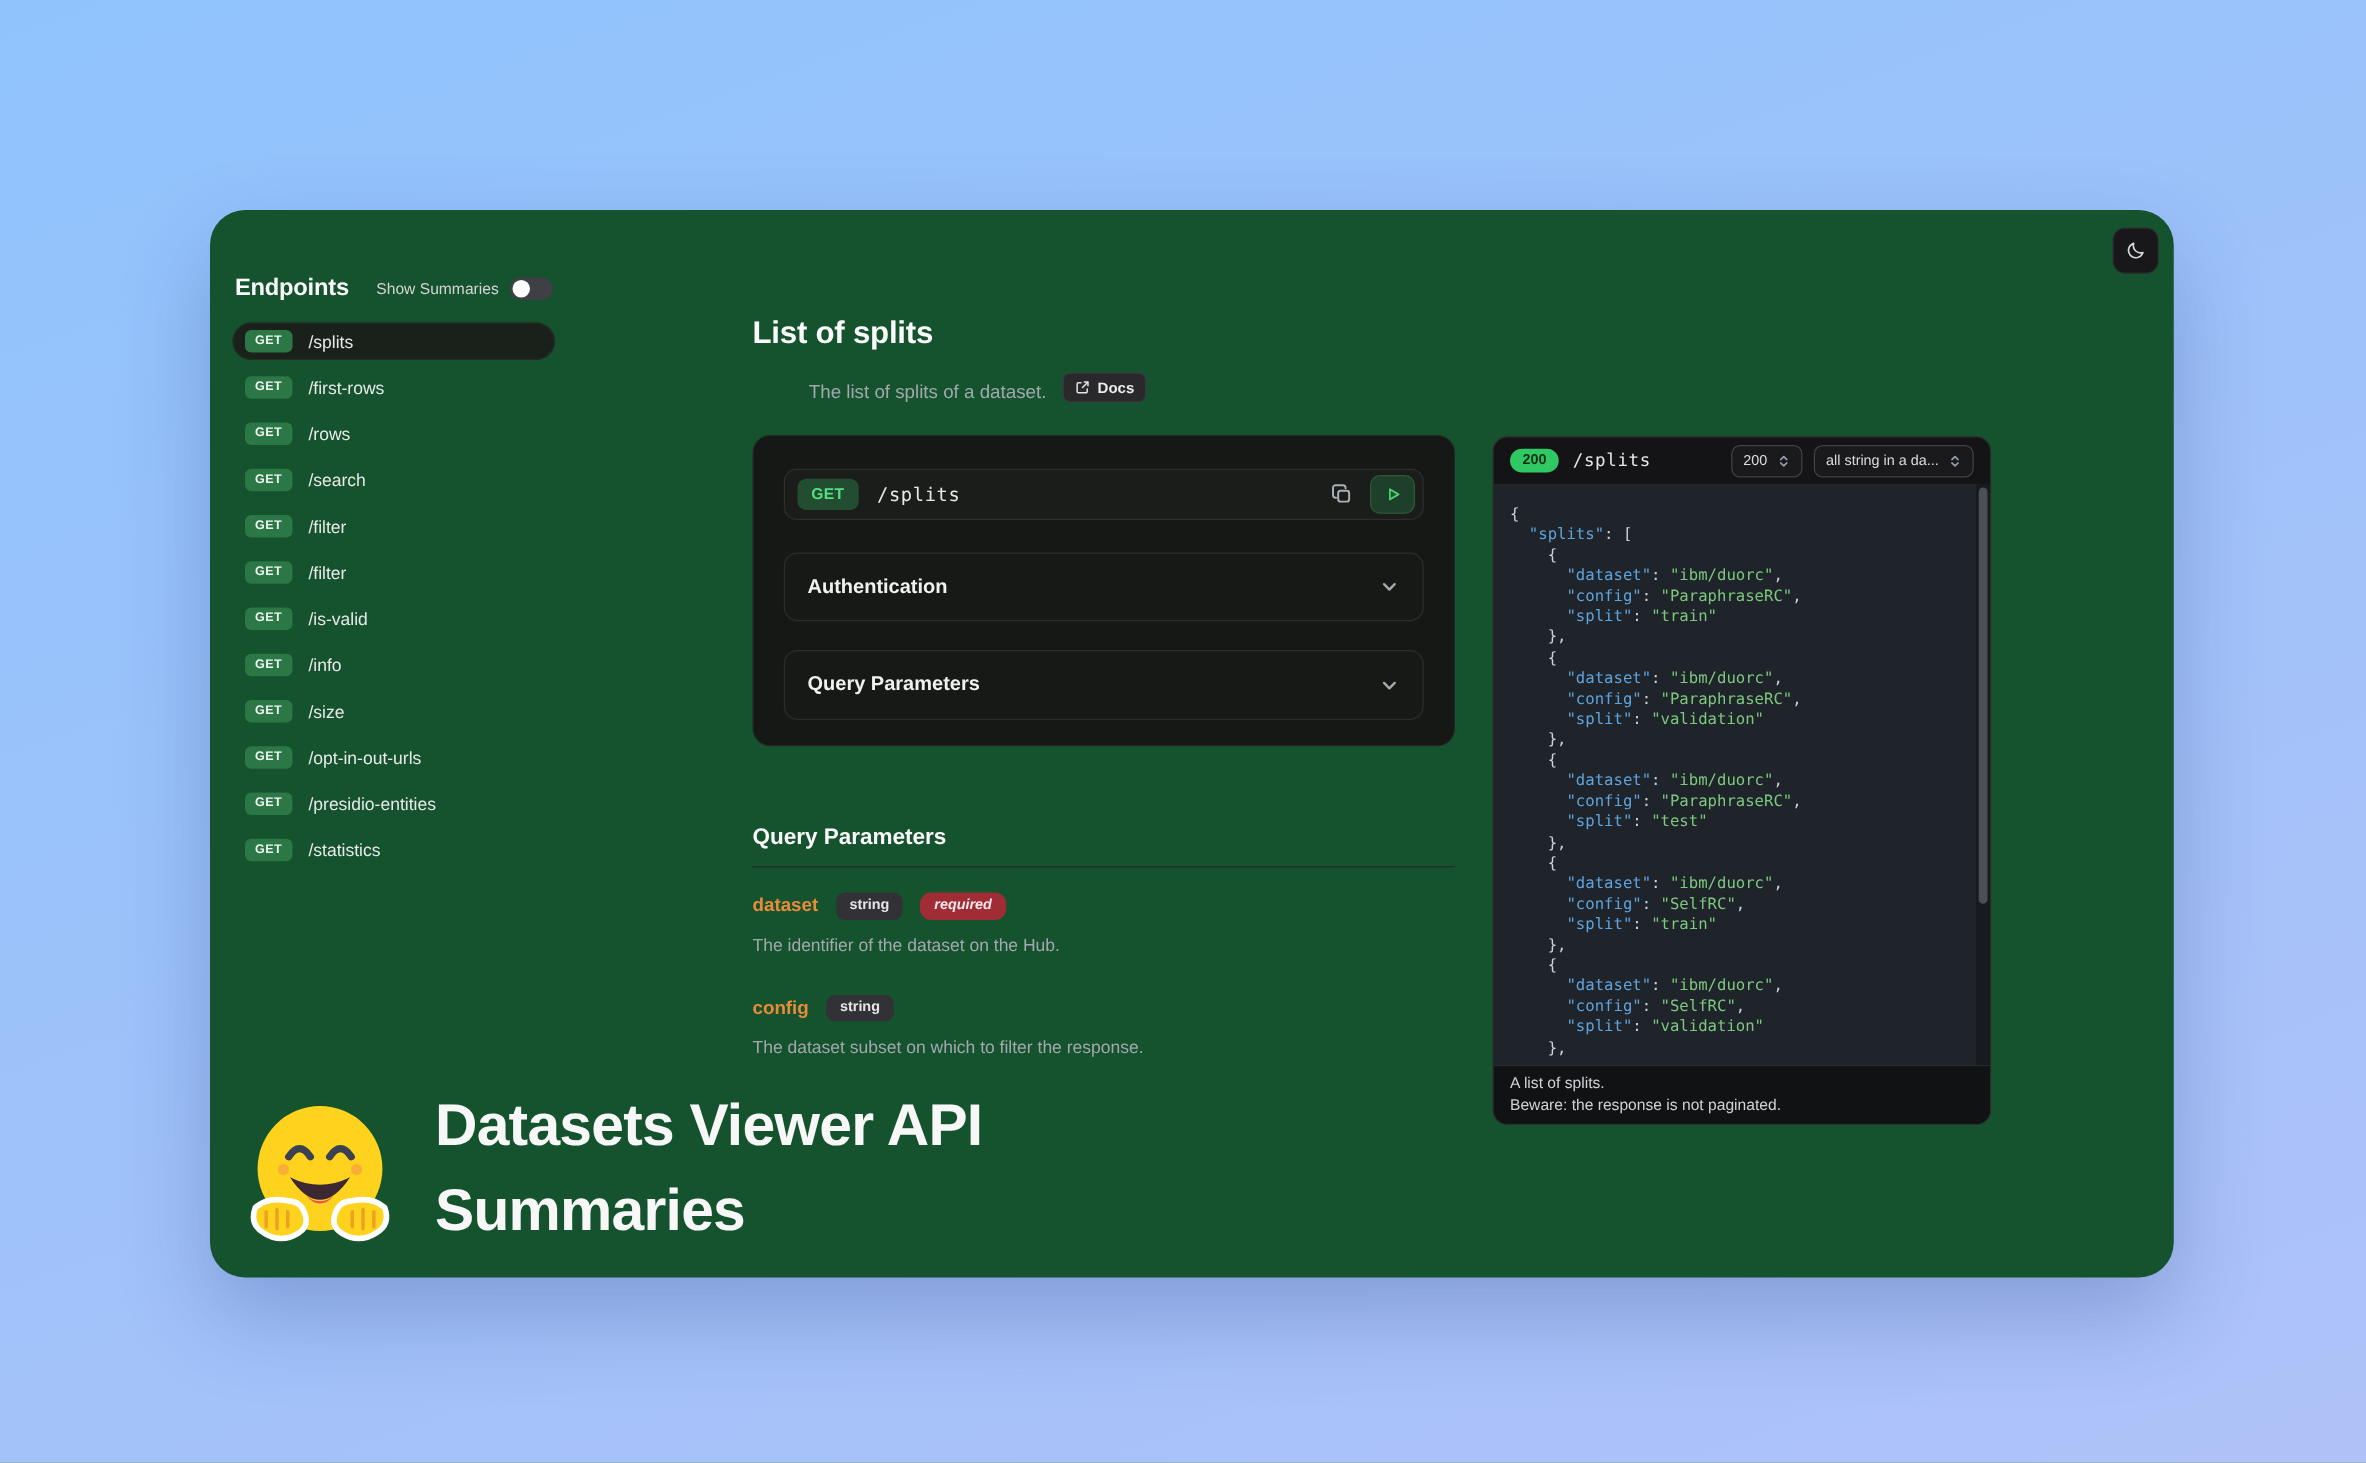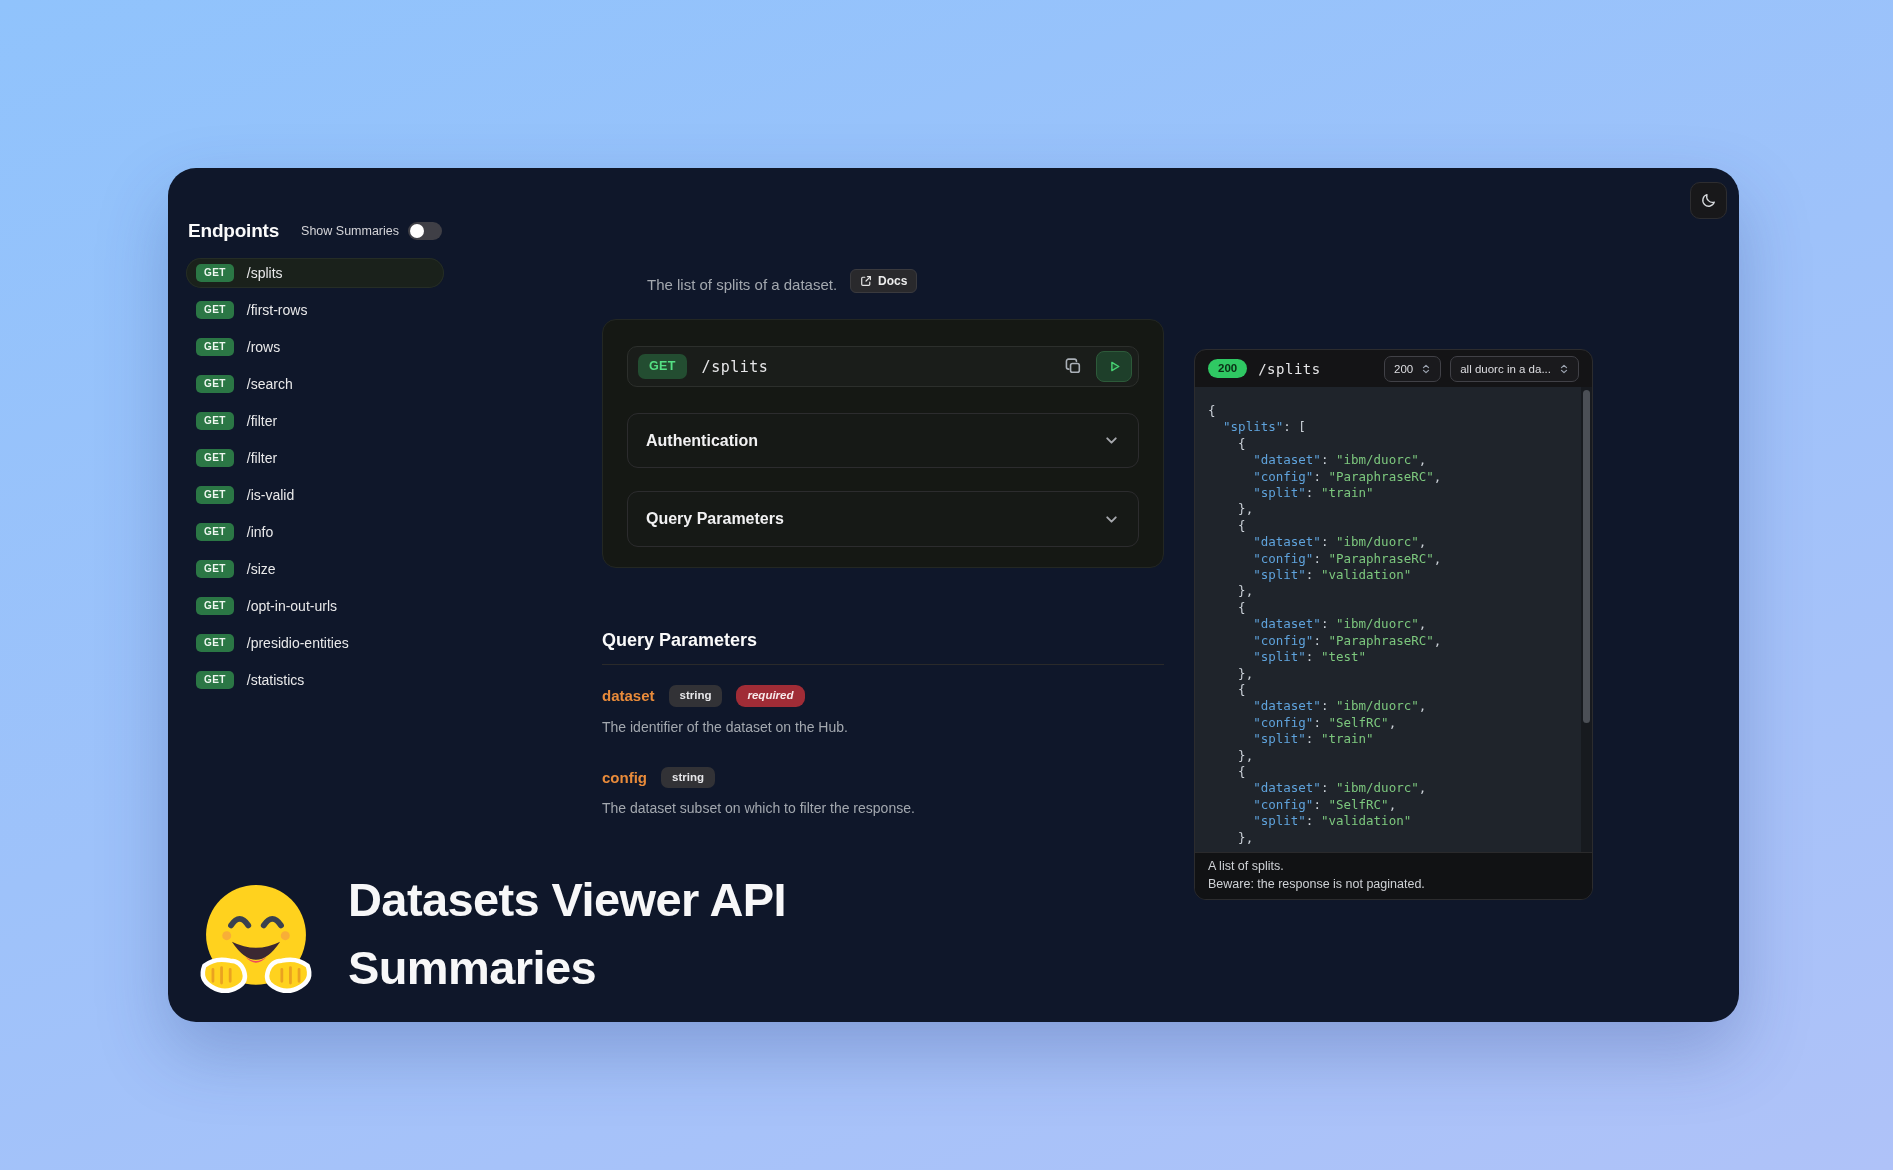--- a/index.html
+++ b/index.html
@@ -4,21 +4,21 @@
 <style>
   * { margin:0; padding:0; box-sizing:border-box; }
   html,body { width:1893px; height:1170px; overflow:hidden; }
   body {
     font-family:"Liberation Sans", sans-serif;
     background:linear-gradient(160deg,#90c3fc 0%,#9ec2fa 48%,#afc2f8 100%);
     position:relative;
   }
   .card {
     position:absolute; left:168px; top:168px; width:1571px; height:854px;
-    background:#0f172a; border-radius:28px;
+    background:#14532d; border-radius:28px;
     box-shadow:0 30px 70px rgba(40,60,130,.28);
   }
   
   .moon-btn {
     position:absolute; top:14px; right:12px; width:37px; height:37px;
     border:1px solid #2d2d30; border-radius:10px; background:#18181a;
     display:flex; align-items:center; justify-content:center; cursor:pointer;
   }
   
   .sidebar { position:absolute; left:18px; top:52px; width:258px; }
@@ -154,20 +154,21 @@
   </div>
 
   <div class="ep-item">
     <span class="ep-badge">GET</span>
     <span class="ep-path">/statistics</span>
   </div>
 </div>
   </div>
 
   <div class="main">
+    <div class="page-title">List of splits</div>
     <div class="subtitle-row">
       <span>The list of splits of a dataset.</span>
       <span class="docs-btn">
         <span>
           <svg width="12" height="12" viewBox="0 0 14 14" fill="none" stroke="#e5e5e5" stroke-width="1.4" stroke-linecap="round" stroke-linejoin="round">
             <path d="M5.6 2.6H3.2a1.2 1.2 0 0 0-1.2 1.2v7a1.2 1.2 0 0 0 1.2 1.2h7a1.2 1.2 0 0 0 1.2-1.2V8.4"></path>
             <path d="M8.7 1.9h3.4v3.4"></path>
               <path d="M11.9 2.1 7 7"></path>
           </svg>
         </span>
@@ -245,21 +246,21 @@
         <span class="select">
           <span>200</span>
           <span>
             <svg width="10" height="12" viewBox="0 0 12 12" fill="none" stroke="#9ca3af" stroke-width="1.5" stroke-linecap="round" stroke-linejoin="round">
                 <path d="M3 4.4 6 1.6l3 2.8"></path>
                 <path d="M3 7.6l3 2.8 3-2.8"></path>
               </svg>
           </span>
         </span>
         <span class="select">
-          <span>all duorc in a da...</span>
+          <span>all string in a da...</span>
           <span>
             <svg width="10" height="12" viewBox="0 0 12 12" fill="none" stroke="#9ca3af" stroke-width="1.5" stroke-linecap="round" stroke-linejoin="round">
                 <path d="M3 4.4 6 1.6l3 2.8"></path>
                 <path d="M3 7.6l3 2.8 3-2.8"></path>
               </svg>
           </span>
         </span>
       </span>
     </div>
     <div class="code" id="code-view">

